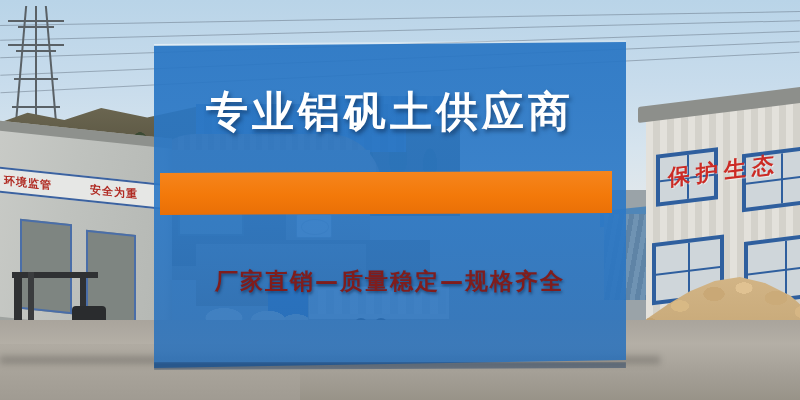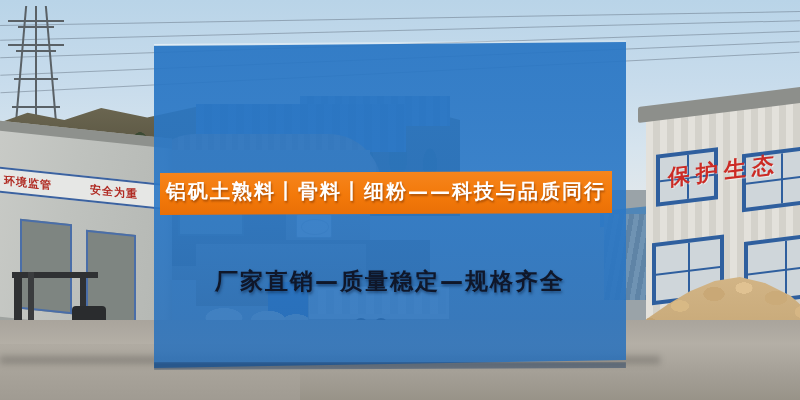--- a/index.html
+++ b/index.html
@@ -236,21 +236,21 @@
     text-align:center;
     font-size:20px;font-weight:bold;color:#ffffff;
     letter-spacing:2px;
     text-shadow:1px 2px 2px rgba(120,50,0,.55);
     white-space:nowrap;
   }
 
   
   .sub1{
     position:absolute;left:153px;top:266px;width:474px;
-    text-align:center;font-size:23px;font-weight:bold;color:#0f172a;
+    text-align:center;font-size:23px;font-weight:bold;color:#7f1d1d;
     letter-spacing:2px;text-shadow:1px 2px 3px rgba(10,35,70,.55);
     white-space:nowrap;
   }
   .sub2{
     position:absolute;left:153px;top:307px;width:474px;
     text-align:center;font-size:23px;font-weight:bold;color:#ffffff;
     letter-spacing:2px;text-shadow:1px 2px 3px rgba(10,35,70,.55);
     white-space:nowrap;
   }
 </style>
@@ -346,19 +346,19 @@
 
     <div class="ground"></div>
     <div class="groundL"></div>
     <div class="shadowStrip"></div>
   </div>
 
   <div class="panelEdgeTop"></div>
   <div class="panel"></div>
   <div class="panelEdgeBtm"></div>
 
+  <div class="headline">专业铝矾土供应商</div>
 
   <div class="ribbon"></div>
-  <div class="ribbonText">铝矾土熟料丨骨料丨细粉——科技与品质同行</div>
 
   <div class="sub1">厂家直销—质量稳定—规格齐全</div>
 
 </div>
 
 </body></html>

